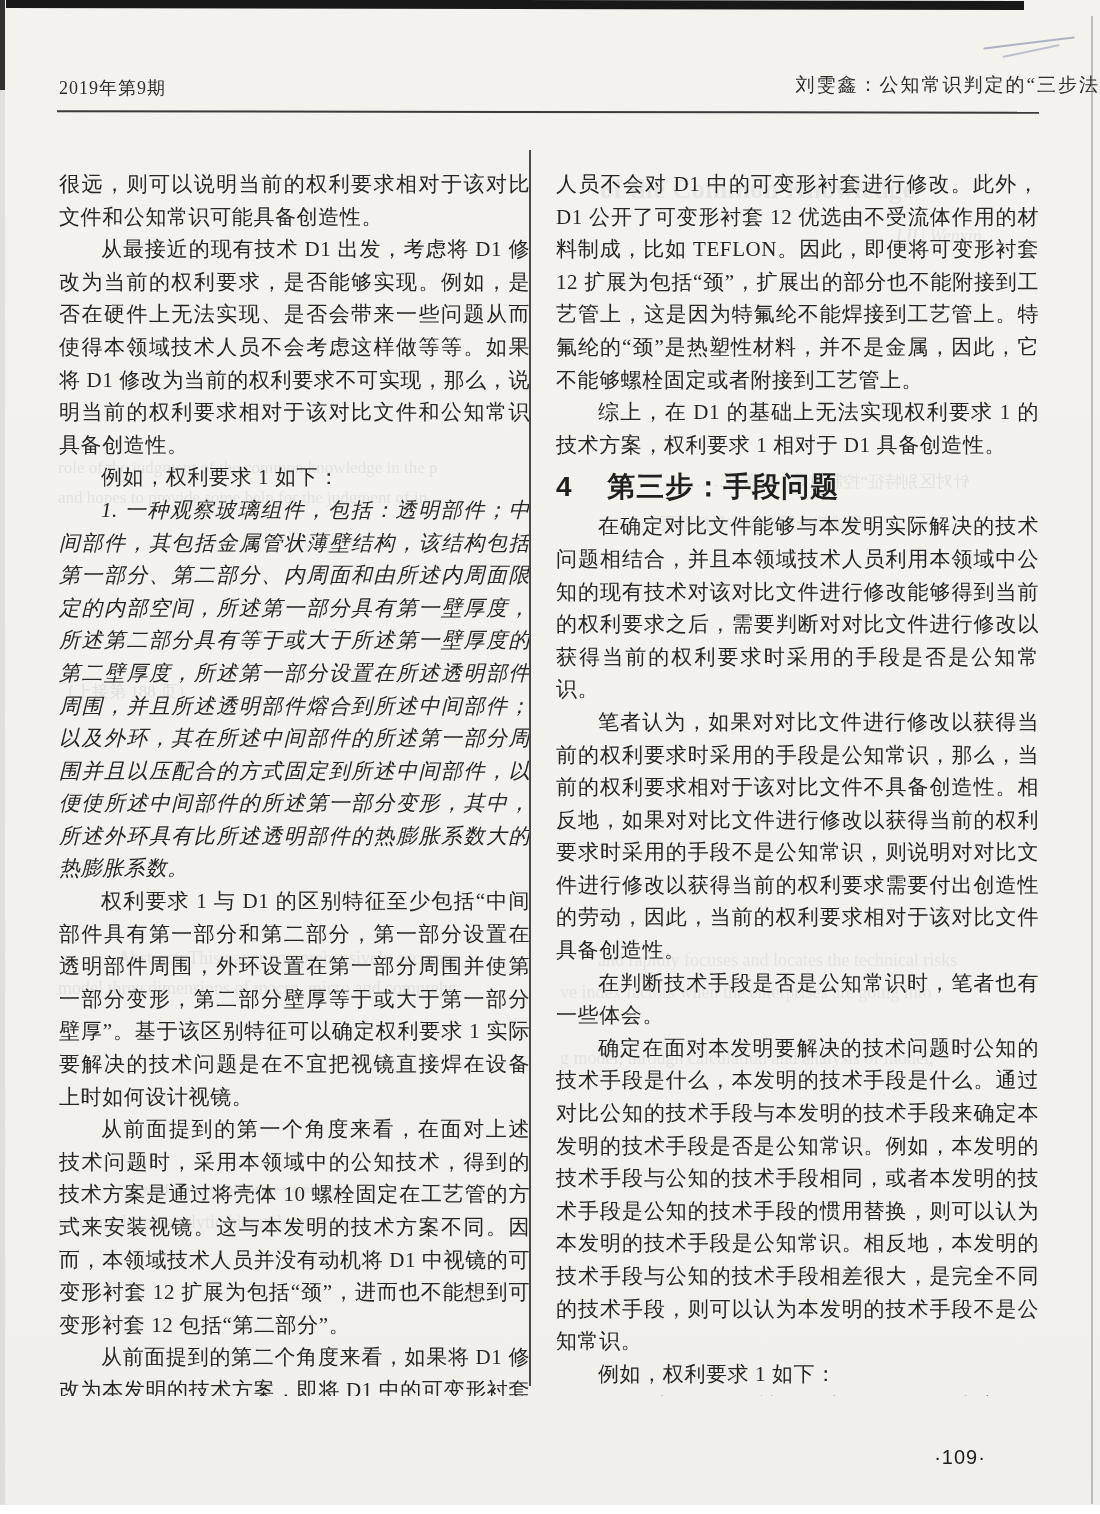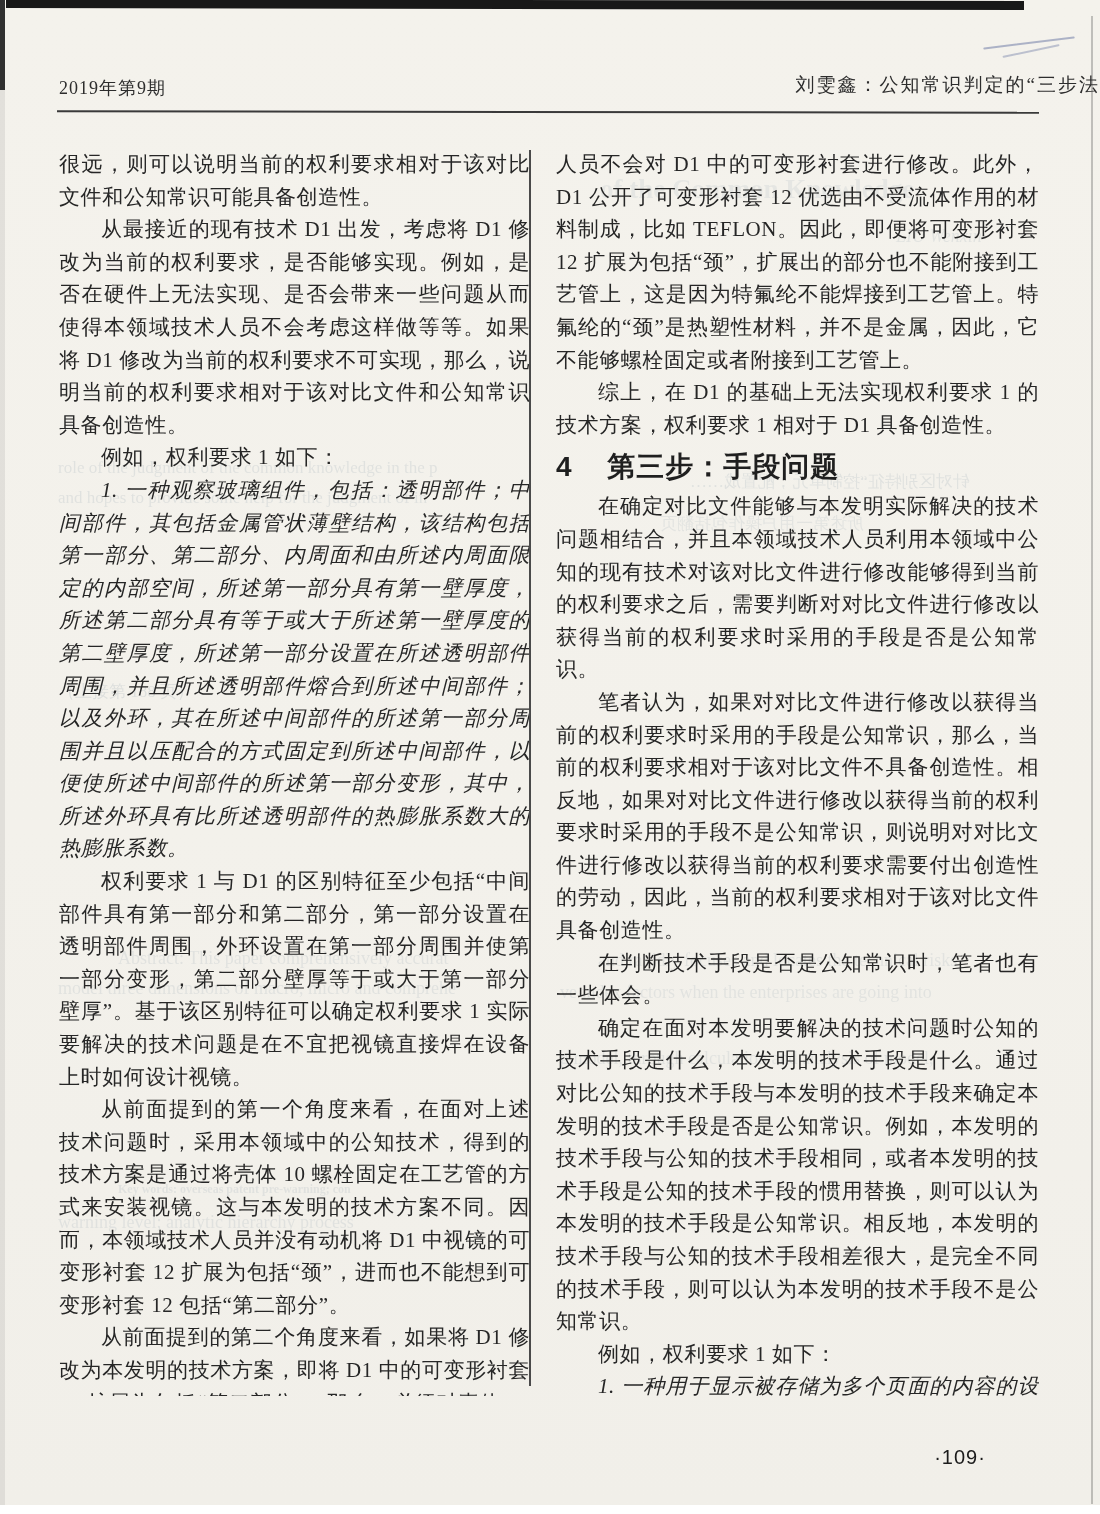--- a/index.html
+++ b/index.html
@@ -28,21 +28,21 @@
 
   
   .col{position:absolute;top:148px;height:1248px;overflow:hidden;color:#262626;}
   .col-left{left:59px;width:471px;}
   .col-right{left:556px;width:483px;}
   .col-divider{position:absolute;left:529px;top:150px;width:2px;height:1236px;background:#4a4a4a;}
   .para{
     margin:0;font-size:21px;line-height:32.6px;letter-spacing:0.6px;
     text-align:justify;text-justify:inter-ideograph;text-indent:2em;
   }
-  .noindent{text-indent:0;}
+  .noindent{text-indent:0;margin-top:20px;}
   .claim{font-style:italic;}
   .section-heading{
     margin:10px 0 7px 0;font-family:"Liberation Sans","DejaVu Sans",sans-serif;
     font-size:28px;font-weight:bold;color:#1f1f1f;letter-spacing:1px;line-height:32px;
   }
   .sec-num{margin-right:26px;}
 
   
   .page-number{
     position:absolute;left:900px;top:1446px;width:120px;text-align:center;

